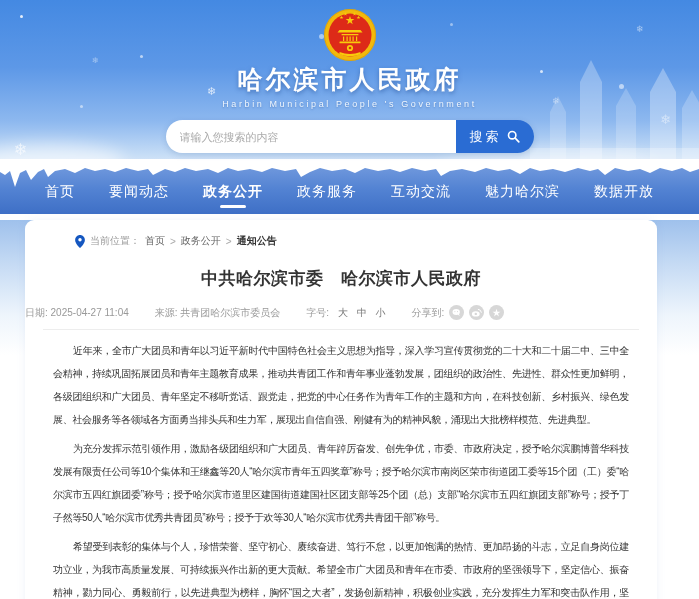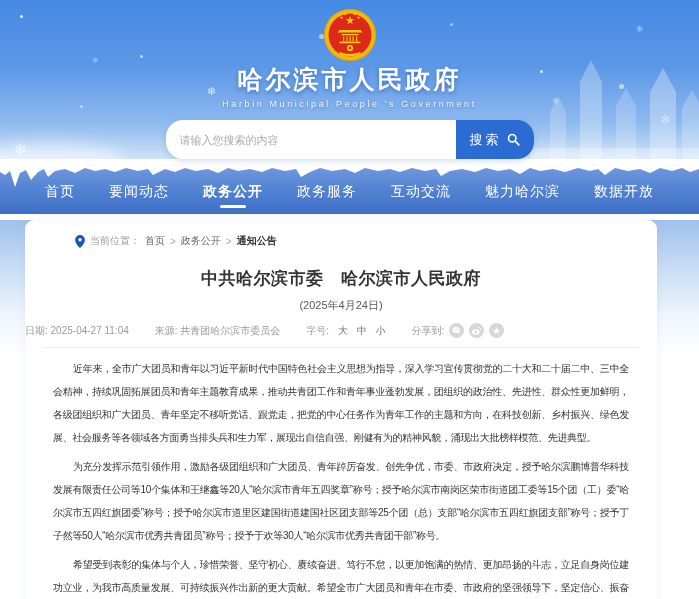--- a/index.html
+++ b/index.html
@@ -26,21 +26,21 @@
   .f7{left:660px;top:112px;font-size:13px;opacity:.6;}
   .castle{position:absolute;right:-6px;bottom:0;pointer-events:none;}
   .drift{position:absolute;left:-25px;bottom:-10px;width:150px;height:34px;border-radius:50%;
     background:rgba(255,255,255,.55);filter:blur(8px);}
   .drift2{left:auto;right:40px;width:220px;height:28px;background:rgba(255,255,255,.35);}
   .emblem{width:54px;height:54px;margin:8px auto 0;display:block;}
   .site-title{margin:1px 0 0;text-align:center;color:#fff;font-size:25px;font-weight:bold;
     letter-spacing:3px;text-shadow:0 2px 4px rgba(26,68,140,.5);}
   .site-subtitle{margin-top:3px;text-align:center;color:#eef5fd;font-size:9px;
     letter-spacing:2.6px;text-shadow:0 1px 2px rgba(26,68,140,.4);}
-  .search-bar{width:368px;height:39px;margin:11px auto 0;display:flex;position:relative;z-index:1;
+  .search-bar{width:368px;height:33px;margin:11px auto 0;display:flex;position:relative;z-index:1;
     border-radius:17px;overflow:hidden;box-shadow:0 2px 6px rgba(30,70,140,.18);}
   .search-bar input{flex:1;border:none;outline:none;padding:0 14px;font-size:11px;color:#666;
     background:#fff;font-family:inherit;}
   .search-bar input::placeholder{color:#aaa;}
   .search-btn{width:78px;border:none;cursor:pointer;background:#2a6cd3;color:#fff;
     display:flex;align-items:center;justify-content:center;gap:5px;font-size:13px;
     letter-spacing:3px;font-family:inherit;}
 
   
   .nav{position:relative;height:46px;
@@ -172,21 +172,20 @@
         <a>首页</a>
         <span class="sep">&gt;</span>
         <a>政务公开</a>
         <span class="sep">&gt;</span>
         <span class="current">通知公告</span>
       </div>
 
       <h2 class="doc-title">
         <span>中共哈尔滨市委　哈尔滨市人民政府</span><br>
       </h2>
-      <div class="doc-date">(2025年4月24日)</div>
 
       <div class="meta">
         <span>
           <span>日期:</span>
           <span>2025-04-27 11:04</span>
         </span>
         <span>
           <span>来源:</span>
           <span>共青团哈尔滨市委员会</span>
         </span>

